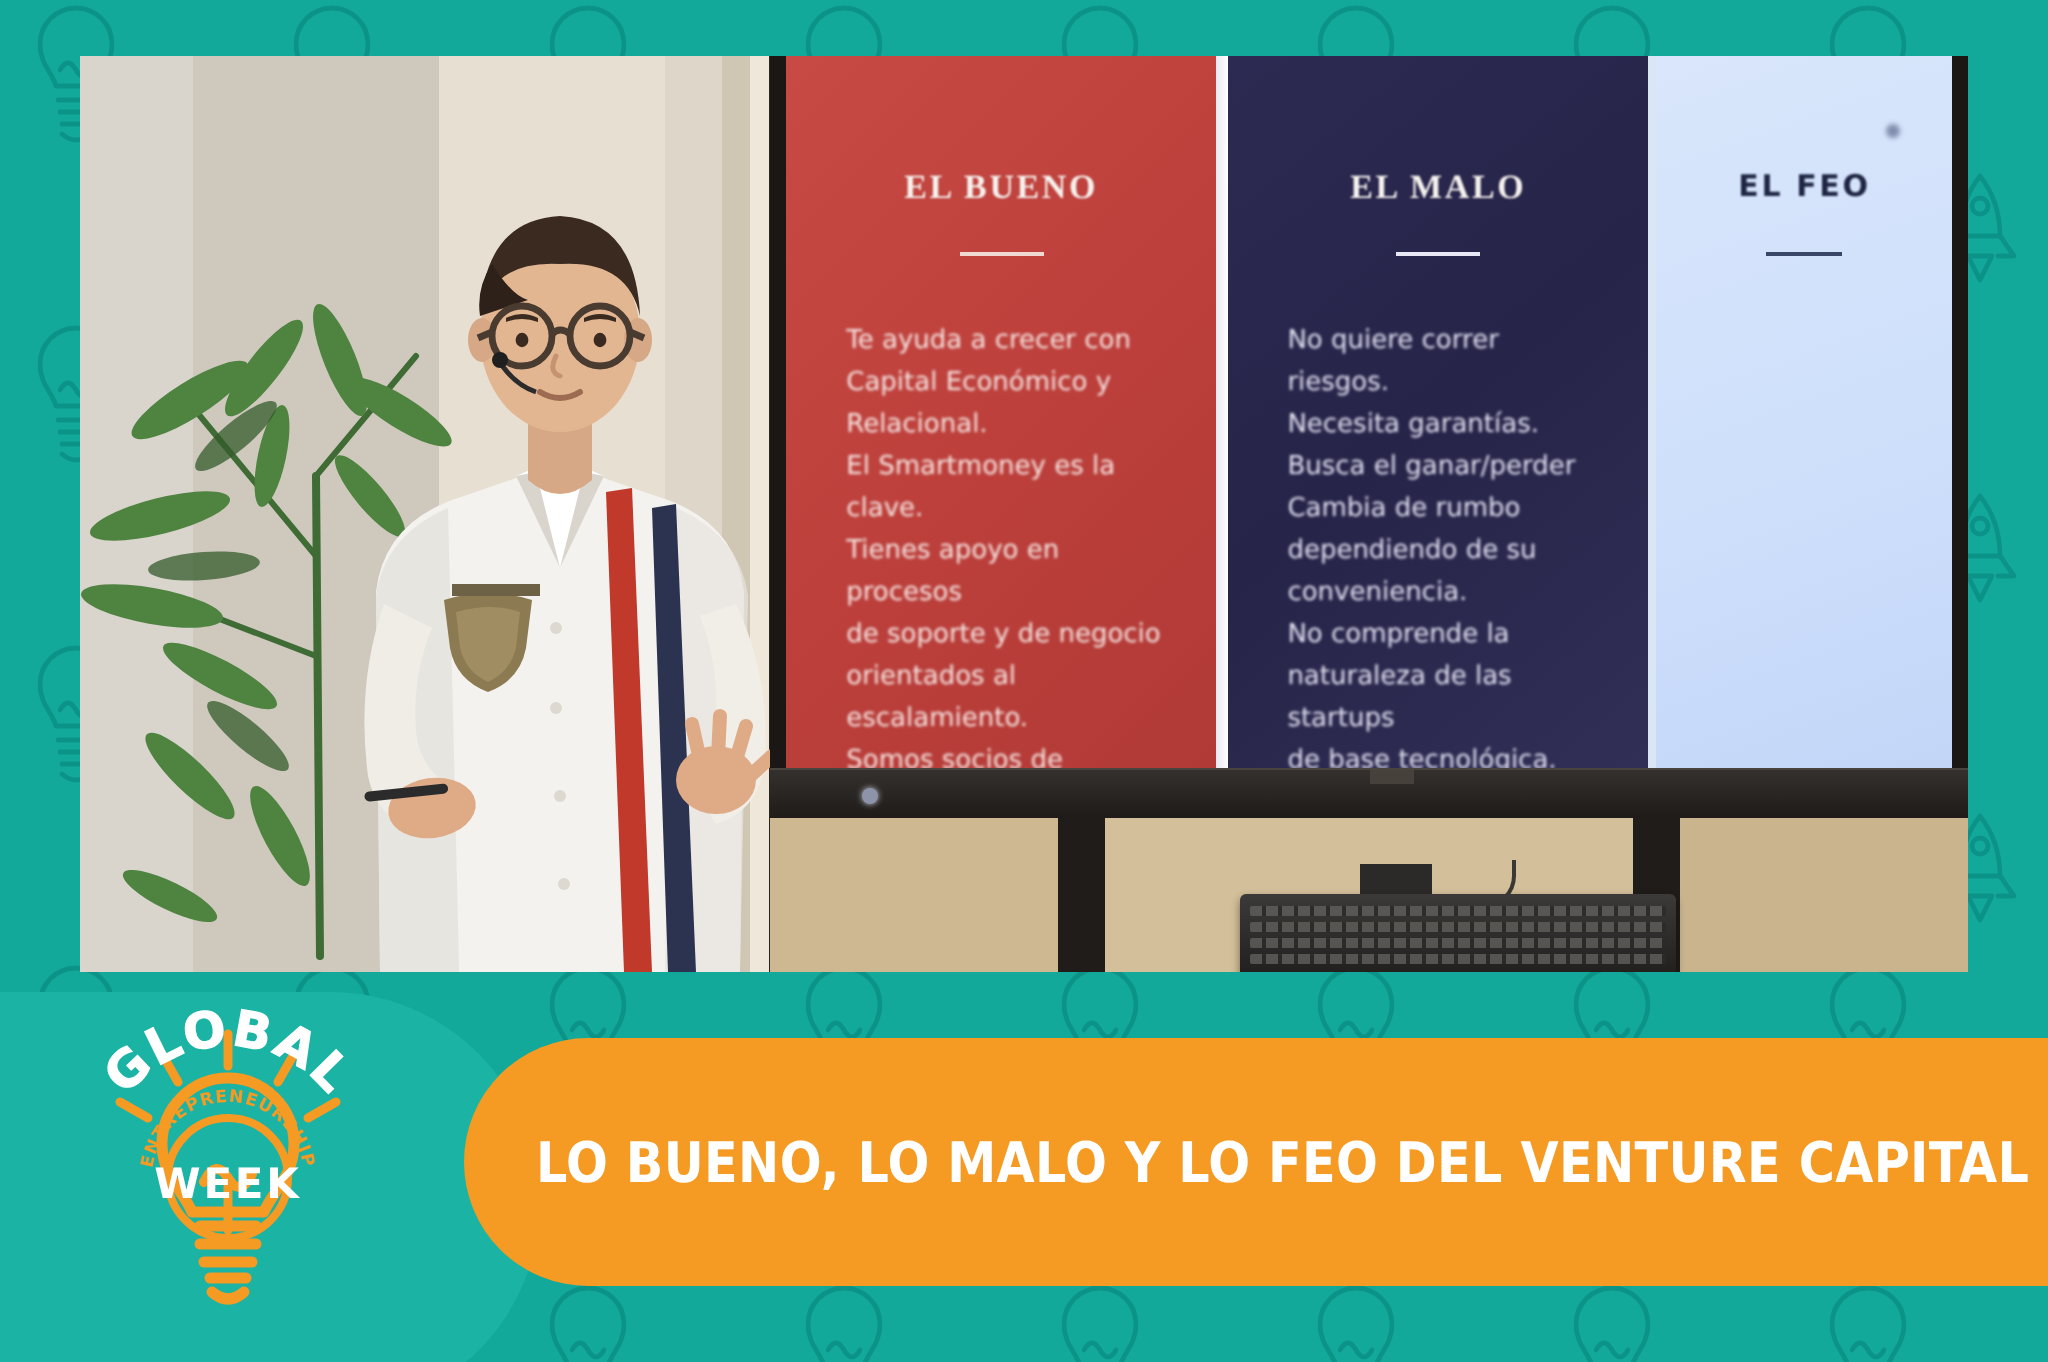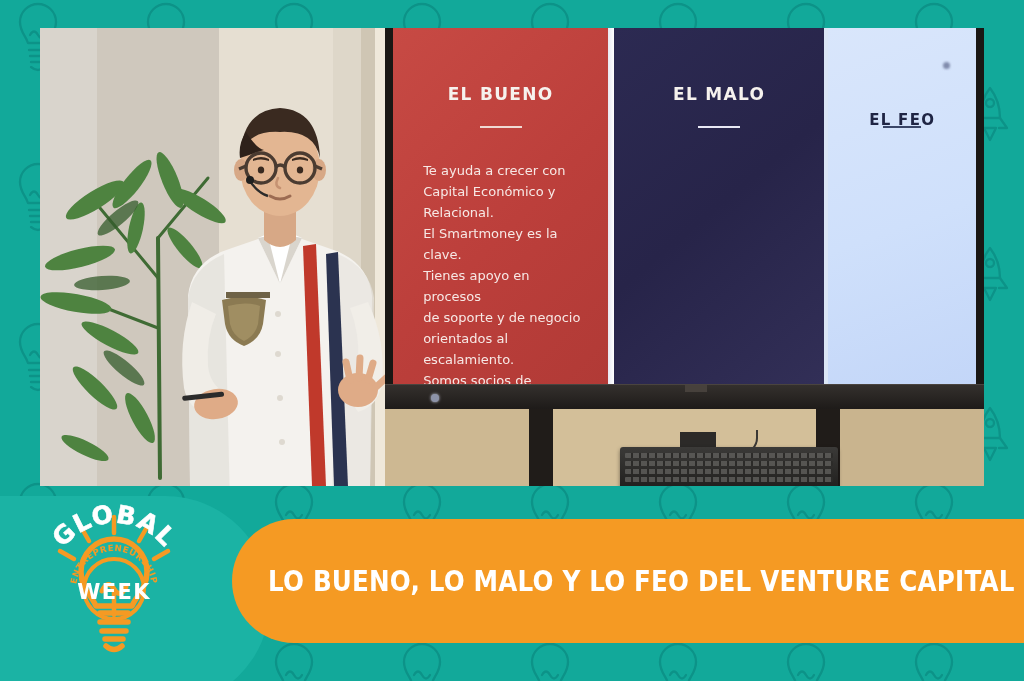--- a/index.html
+++ b/index.html
@@ -94,22 +94,22 @@
   .panel-title {
     position: absolute; left: 0; right: 0;
     text-align: center;
     font-family: "DejaVu Sans", sans-serif;
     font-weight: 700;
     letter-spacing: 1.3px;
     top: 56px;
     font-size: 17px;
     filter: blur(0.45px);
   }
-  .panel-good .panel-title, .panel-bad .panel-title { color: #f6f2ee; }
-  .panel-ugly .panel-title { color: #1f2544; font-size: 15px; margin-top: 27px; }
+  .panel-good .panel-title, .panel-bad .panel-title { color: #f6f2ee; font-family: Liberation Serif, serif; }
+  .panel-ugly .panel-title { color: #1f2544; font-size: 15px; }
 
   .panel-rule {
     position: absolute; top: 98px; left: 50%;
     transform: translateX(-50%);
     width: 42px; height: 2px;
   }
   .panel-good .panel-rule { background: #f0d9d3; }
   .panel-bad .panel-rule  { background: #e8e8f4; }
   .panel-ugly .panel-rule { background: #3a4668; width: 38px; }
 
@@ -385,20 +385,29 @@
 Generamos relaciones
 incluso más allá de los
 negocios.</div>
         </div>
 
         <div class="panel panel-divider1"></div>
 
         <div class="panel panel-bad">
           <div class="panel-title">EL MALO</div>
           <div class="panel-rule"></div>
+          <div class="panel-body">No quiere correr riesgos.
+Necesita garantías.
+Busca el ganar/perder
+Cambia de rumbo
+dependiendo de su
+conveniencia.
+No comprende la
+naturaleza de las startups
+de base tecnológica.</div>
         </div>
 
         <div class="panel panel-divider2"></div>
 
         <div class="panel panel-ugly">
           <div class="panel-title">EL FEO</div>
           <div class="panel-rule"></div>
           <div class="screen-dot"></div>
         </div>
       </div>

